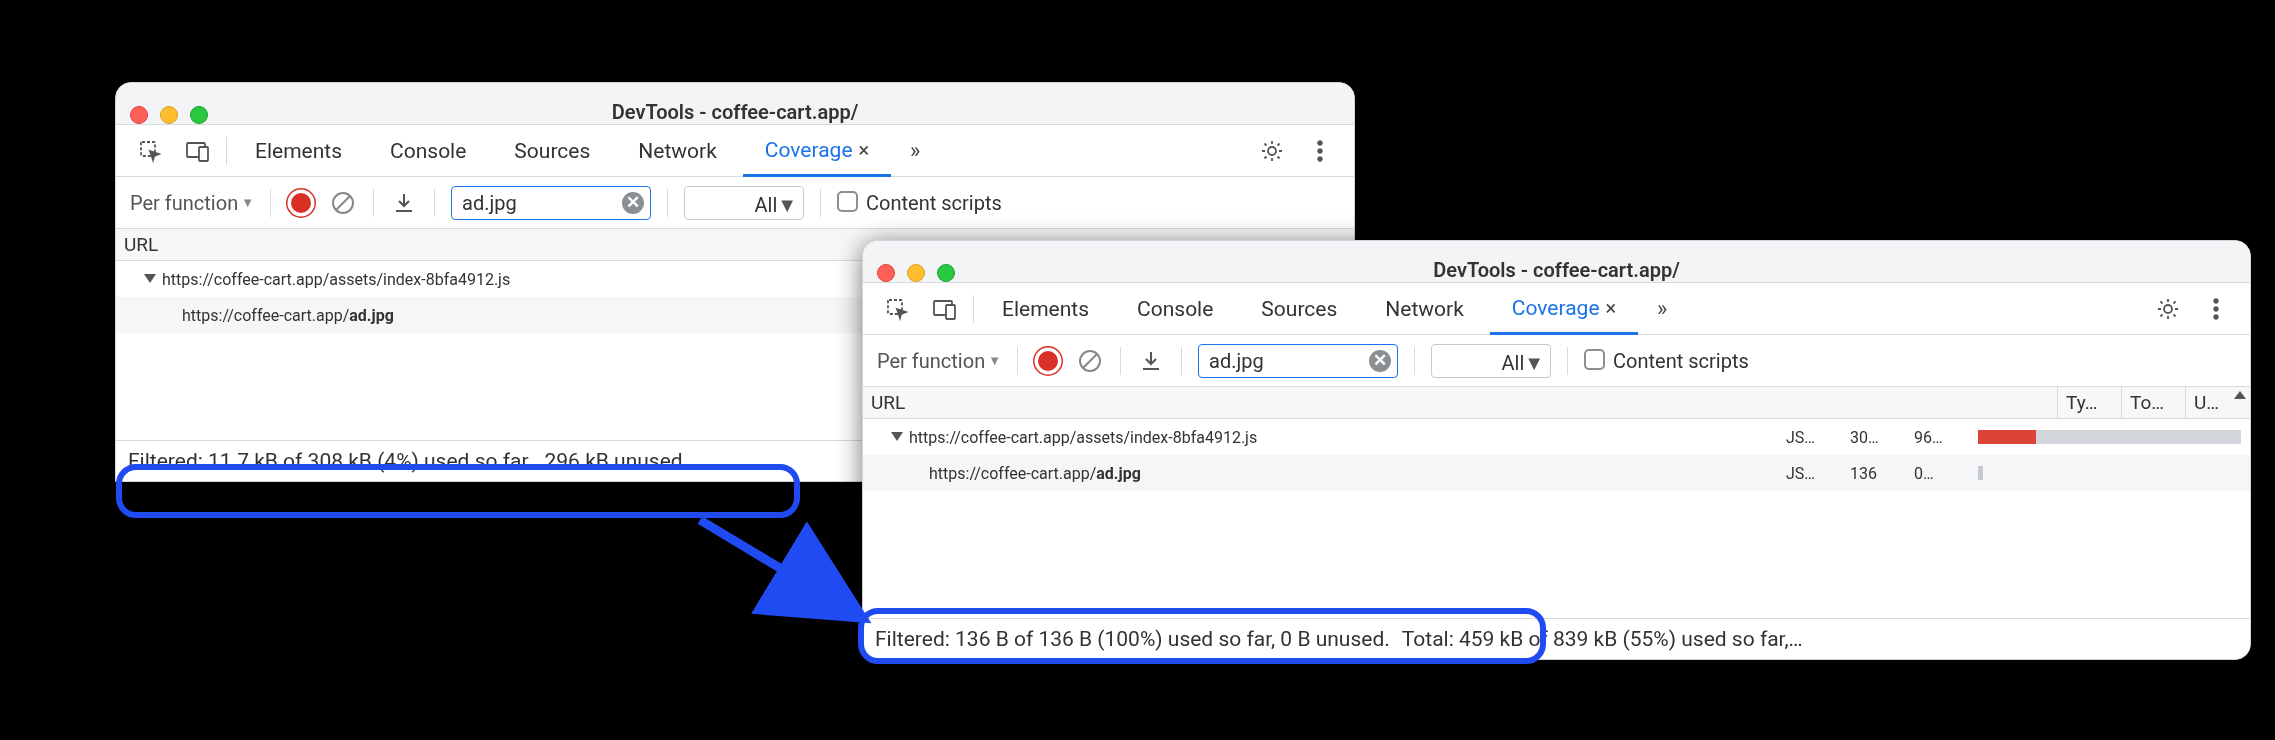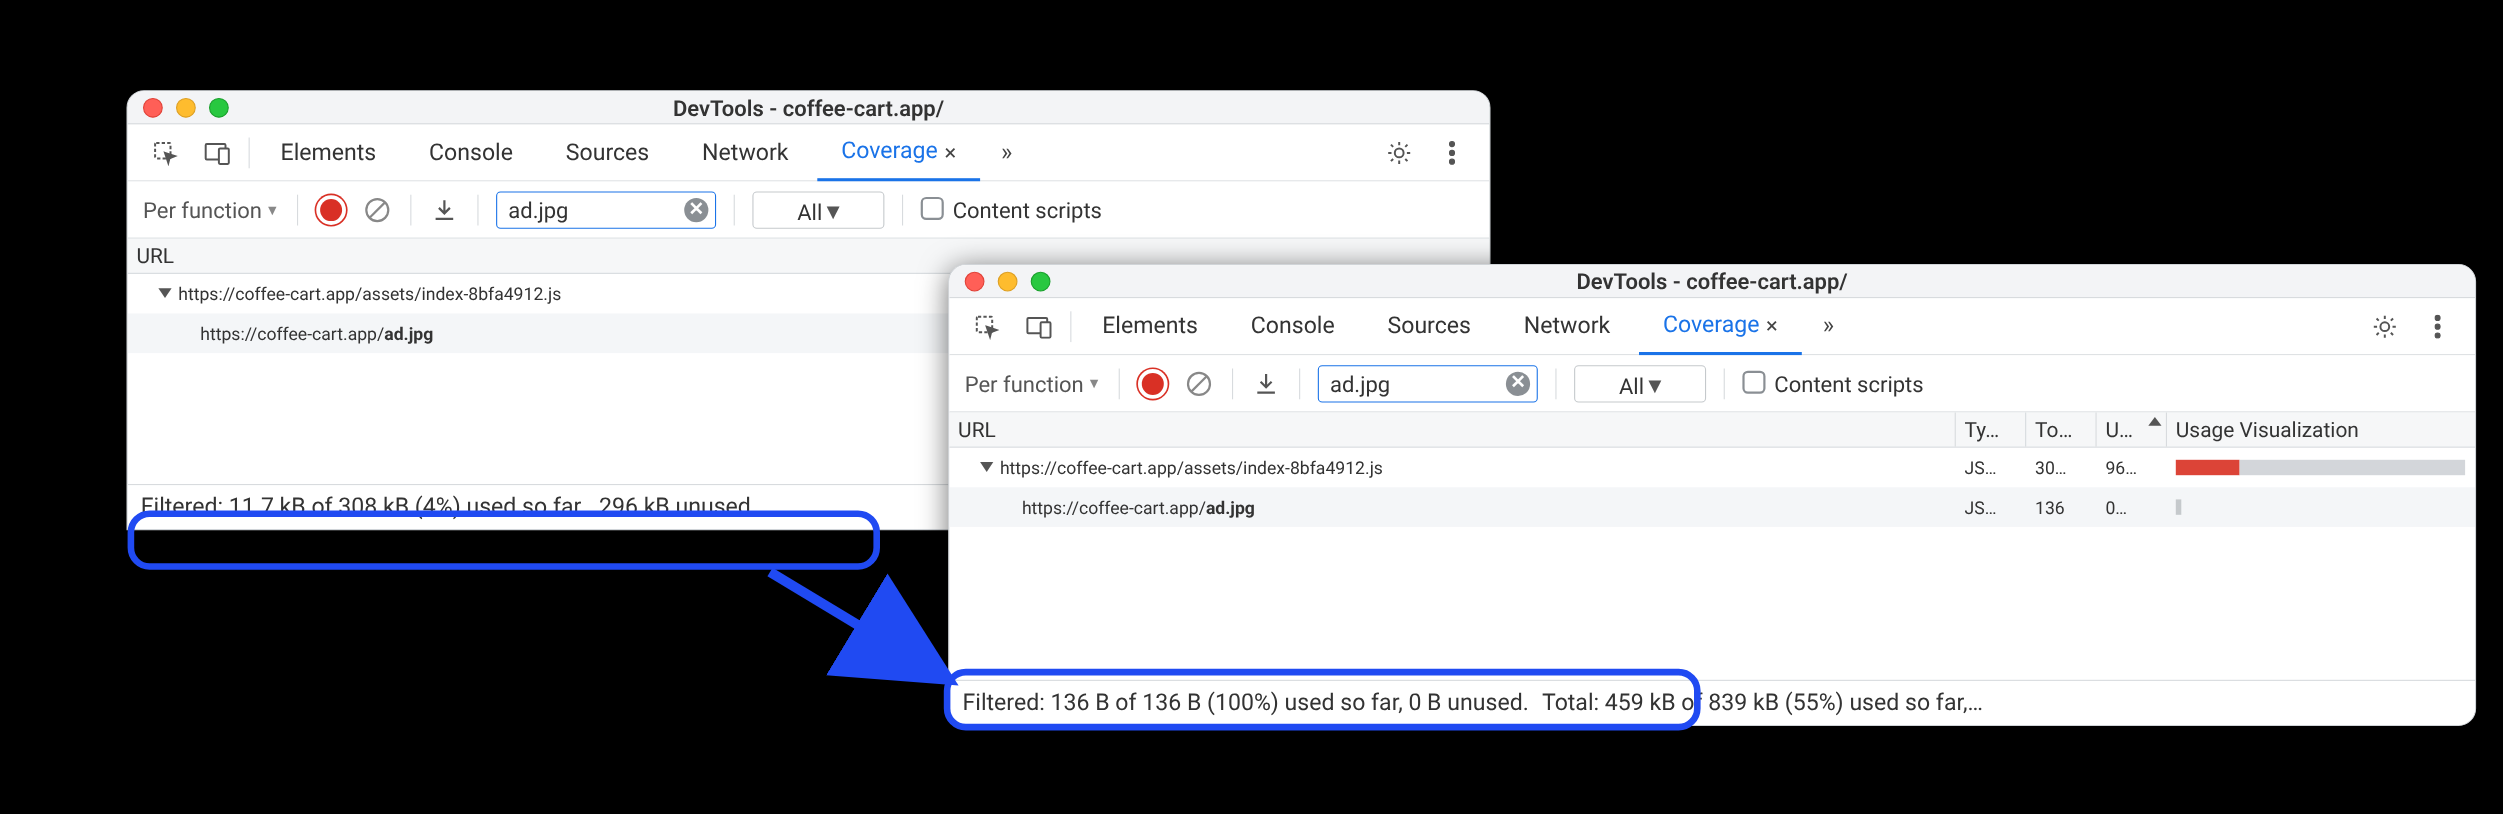--- a/index.html
+++ b/index.html
@@ -25,22 +25,22 @@
     overflow: hidden;
   }
 
   
   #win1 { left: 115px; top: 82px; width: 1240px; height: 400px; z-index: 1; border-bottom-right-radius:0; border-bottom-left-radius:0;}
   
   #win2 { left: 862px; top: 240px; width: 1389px; height: 420px; z-index: 2; }
 
   .titlebar {
     display: flex;
-    align-items: center;
-    height: 30px;
+    align-items: flex-end;
+    height: 42px;
     padding: 0 14px;
     background: #f3f4f6;
     border-bottom: 1px solid #d8dbde;
     flex: 0 0 auto;
     position: relative;
   }
   .traffic { display: flex; gap: 12px; }
   .dot { width: 18px; height: 18px; border-radius: 50%; }
   .dot.red { background: #ff5f57; border:1px solid #e14238;}
   .dot.yel { background: #febc2e; border:1px solid #dea024;}
@@ -102,21 +102,21 @@
   }
   .searchbox .val { flex:1; }
   .searchbox .clr {
     width:22px;height:22px;border-radius:50%;
     background:#8a8f94; color:#fff;
     font-size:17px;font-weight:700;
     display:flex;align-items:center;justify-content:center;
     line-height:1;
   }
   .selectbox {
-    display:flex; align-items:center; justify-content:center;
+    display:flex; align-items:center; justify-content:flex-end;
     border:1px solid #c5c9cc; border-radius:4px;
     height:34px; padding:4px 6px 0 10px; min-width:120px;
     font-size:20px; color:#333;
   }
   .checkbox { width:21px;height:21px;border:2px solid #8a8f94;border-radius:5px; margin-right:8px;}
   .chklabel { display:flex;color:#333;font-size:20px;}
 
   .colheaders {
     display:flex;
     border-bottom:1px solid #d8dbde;
@@ -392,21 +392,20 @@
   </div>
 
   <div class="colheaders">
     <div class="col-url">URL</div>
     <div class="col-ty">Ty…</div>
     <div class="col-to">To…</div>
     <div class="col-un">
         <span>U…</span>
         <span class="sortmark"></span>
       </div>
-    <div class="col-viz">Usage Visualization</div>
   </div>
 
   <div class="rows">
     <div class="row">
       <div class="cell-url indent1">
           <span class="disclose"></span>
           <span>https://coffee-cart.app/assets/index-8bfa4912.js</span>
         </div>
       <div class="cell-s">JS…</div>
       <div class="cell-s">30…</div>

